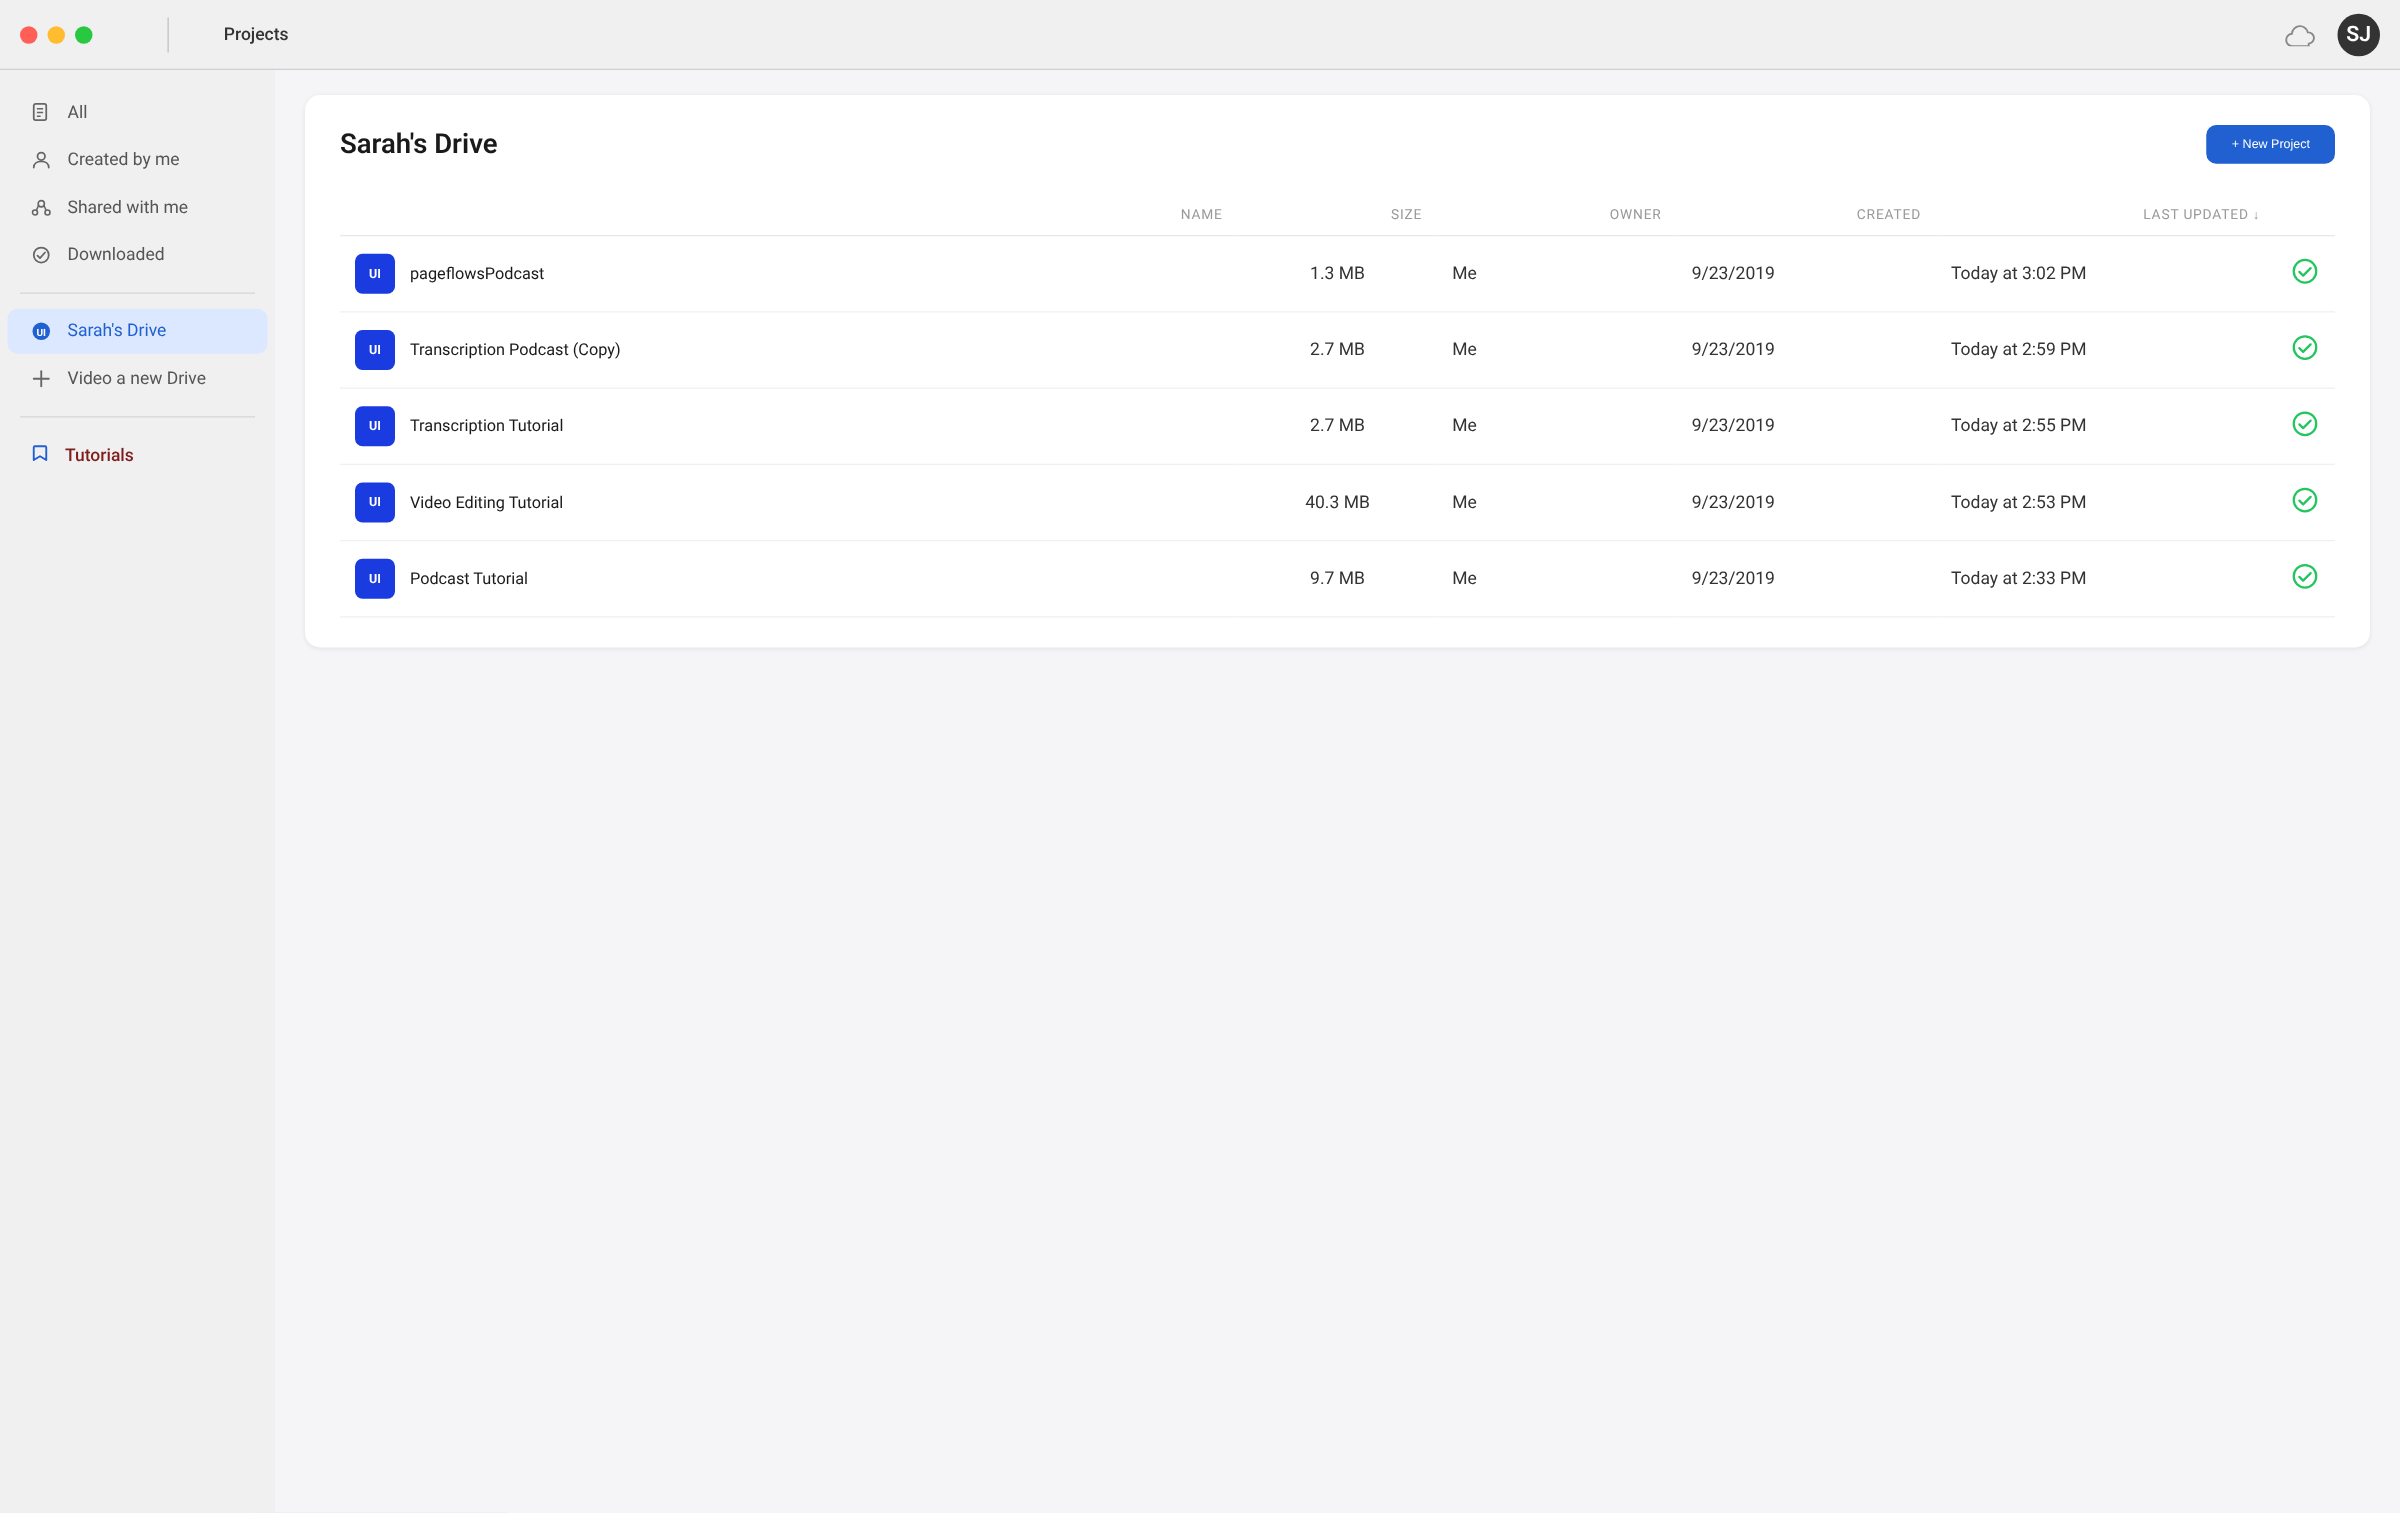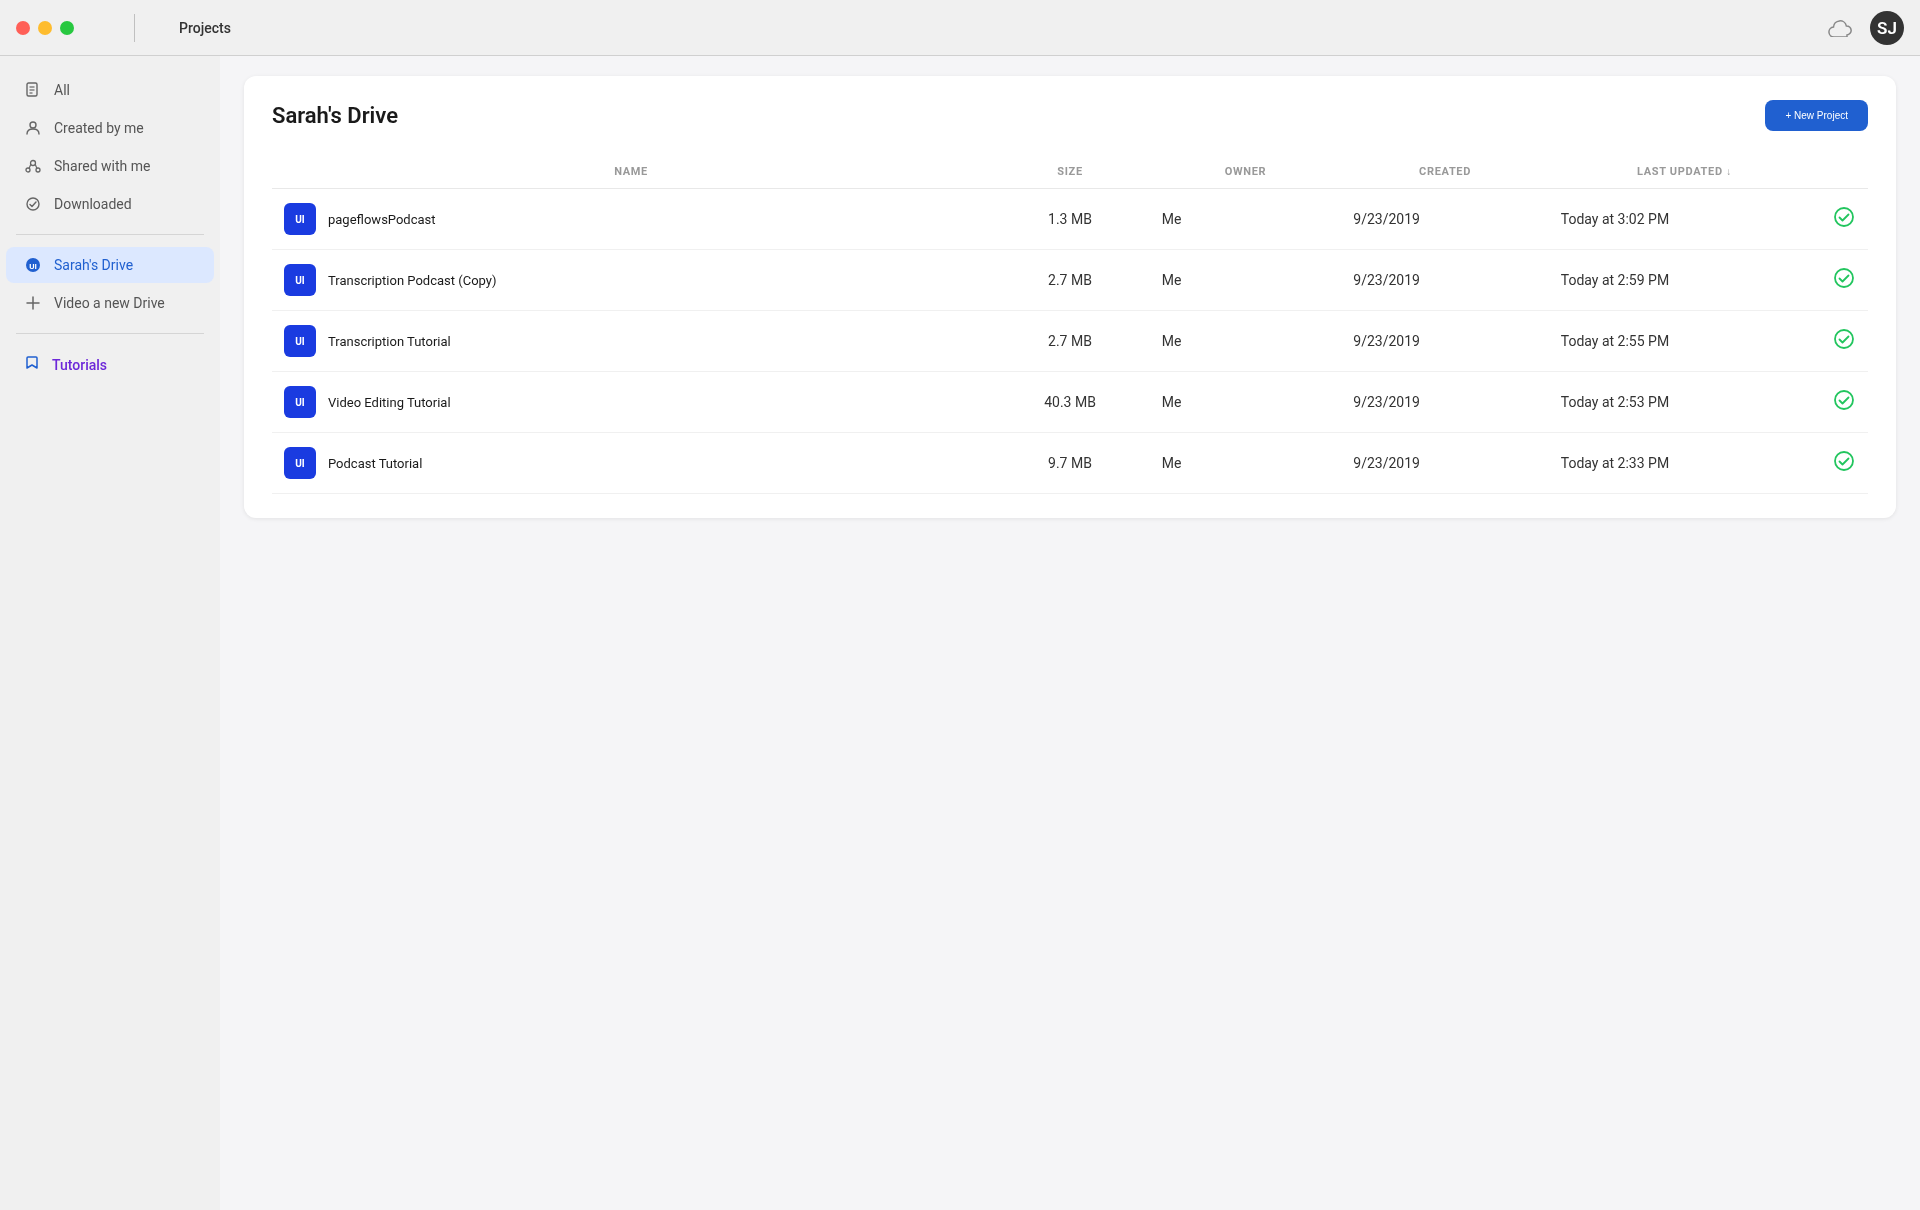--- a/index.html
+++ b/index.html
@@ -113,21 +113,21 @@
       height: 1px;
       background: #d5d5d5;
       margin: 10px 16px;
     }
     .tutorials-item {
       display: flex;
       align-items: center;
       gap: 12px;
       padding: 9px 18px;
       font-size: 14px;
-      color: #6d28d9;
+      color: #7f1d1d;
       cursor: pointer;
       border-radius: 8px;
       margin: 0 6px;
       font-weight: 500;
     }
 
     
     .main-content {
       flex: 1;
       background: #f5f5f7;
@@ -167,23 +167,23 @@
 
     
     .file-table {
       width: 100%;
       border-collapse: collapse;
     }
     .file-table thead tr {
       border-bottom: 1px solid #e8e8e8;
     }
     .file-table th {
-      text-align: center;
+      text-align: right;
       font-size: 11px;
-      font-weight: 700;
+      font-weight: 400;
       color: #999;
       letter-spacing: 0.06em;
       text-transform: uppercase;
       padding: 10px 12px;
     }
     .file-table th.sortable {
       cursor: pointer;
     }
     .file-table th.sortable::after {
       content: " ↓";

